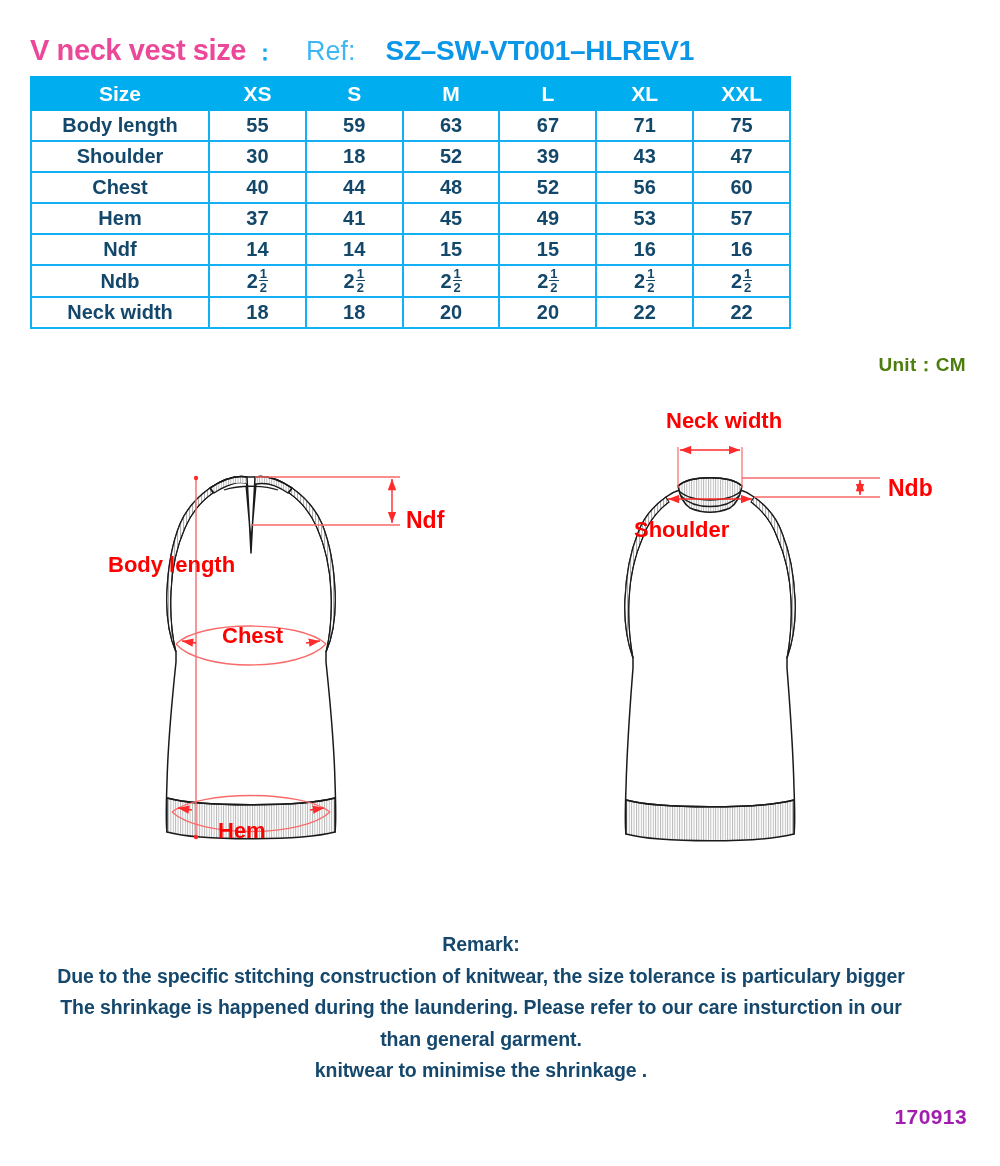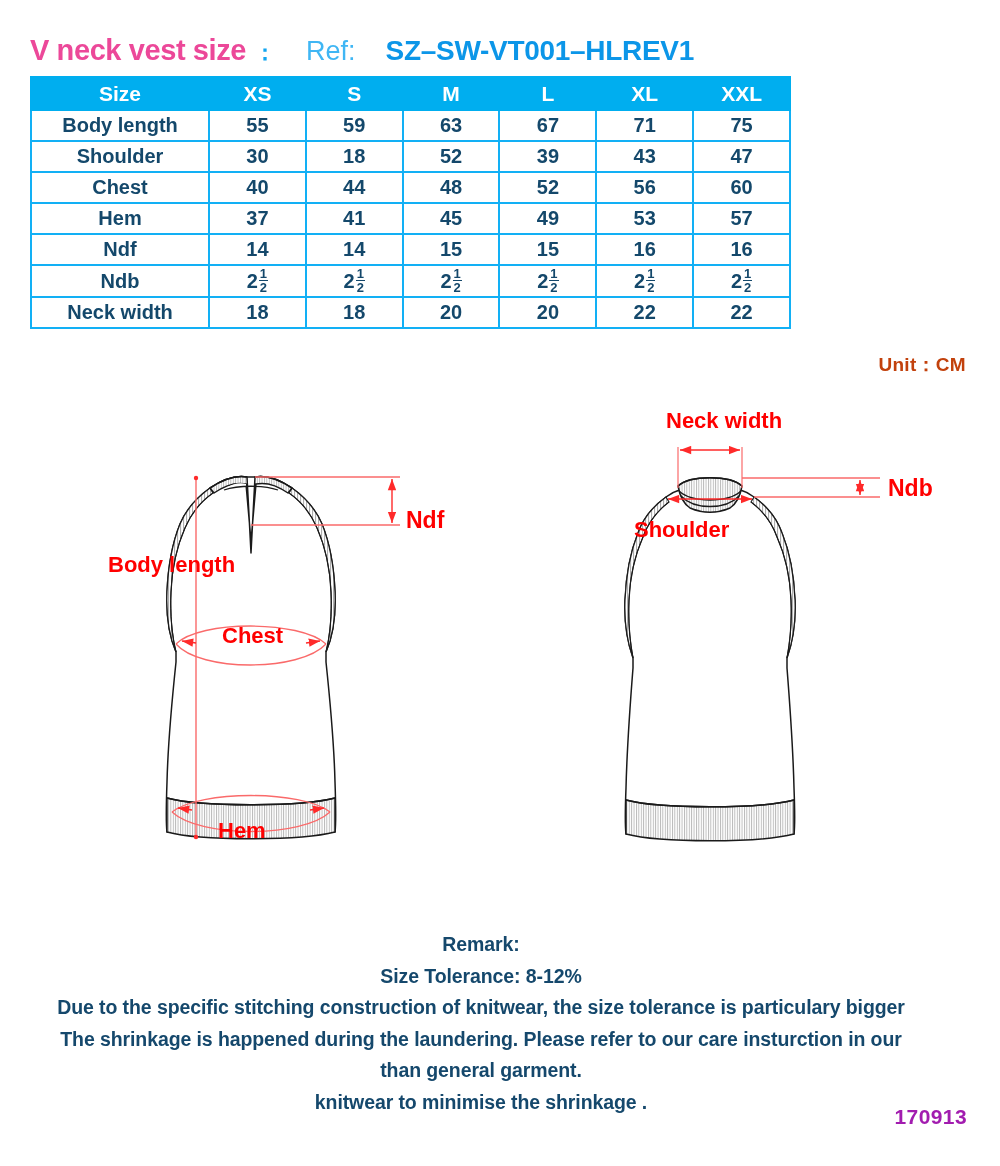--- a/index.html
+++ b/index.html
@@ -98,21 +98,21 @@
   .frac .den { display: block; border-top: 1.5px solid #14486b; padding: 0 1px; }
   .whole { font-size: 20px; vertical-align: middle; }
 
   
   #unit-note {
     position: absolute;
     right: 34px;
     top: 352px;
     font-size: 19px;
     font-weight: bold;
-    color: #c2410c;
+    color: #4d7c0f;
     letter-spacing: 0.3px;
   }
 
   
   #drawings {
     position: absolute;
     left: 0;
     top: 400px;
     width: 1000px;
     height: 520px;
@@ -373,20 +373,19 @@
     <text x="888" y="96" font-family="Liberation Sans, sans-serif" font-size="23" font-weight="bold" fill="#ff0000">Ndb</text>
 
     <line x1="668" y1="99" x2="752" y2="99" stroke="#ff2a2a" stroke-width="1.4" marker-start="url(#arrL)" marker-end="url(#arrR)"></line>
     <text x="634" y="137" font-family="Liberation Sans, sans-serif" font-size="22" font-weight="bold" fill="#ff0000">Shoulder</text>
   </g>
 </svg>
 </div>
 
 <div id="remark">
   <p>Remark:</p>
-  <p>Size Tolerance: 8-12%</p>
   <p>Due to the specific stitching construction of knitwear, the size tolerance is particulary bigger</p>
   <p>The shrinkage  is happened during the laundering. Please refer to our care insturction in our</p>
   <p>than general garment.</p>
   <p>knitwear to minimise the shrinkage .</p>
 </div>
 
 <div id="date-code">170913</div>
 
 </body></html>

